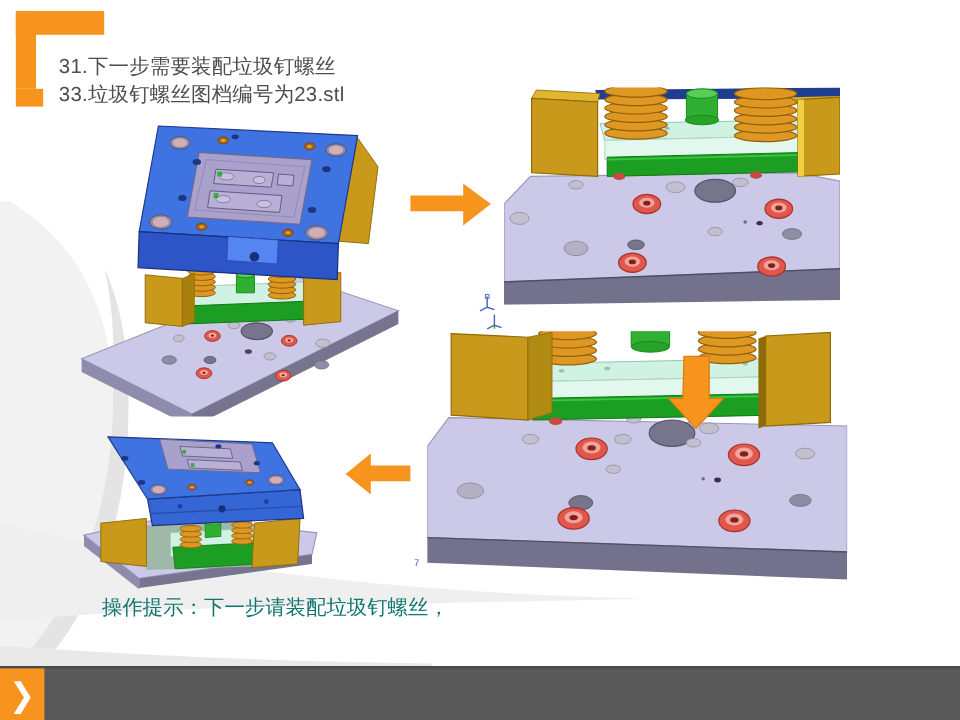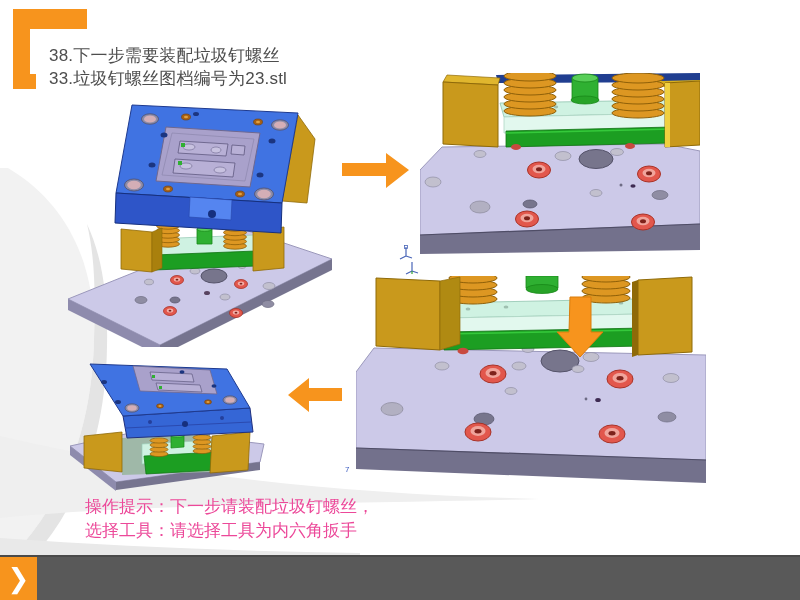--- a/index.html
+++ b/index.html
@@ -14,22 +14,22 @@
     font-size:17px;line-height:23px;letter-spacing:0.2px;white-space:nowrap;
   }
   .fig{position:absolute;}
   .fig svg{display:block;}
   .arrow{position:absolute;}
   .triad{position:absolute;}
   .axis-digit{
     position:absolute;left:345px;top:466px;color:#3b5bc0;font-size:8px;line-height:8px;
   }
   .notes{
-    position:absolute;left:85px;top:495px;color:#ec4899;
-    font-size:17px;line-height:24px;white-space:nowrap;
+    position:absolute;left:85px;top:495px;color:#0f766e;
+    font-size:17px;line-height:24px;white-space:nowrap;text-align:center;
   }
   .footer-bar{
     position:absolute;left:0;top:555px;width:800px;height:45px;background:#595959;
     border-top:2px solid #4a4a4a;box-sizing:border-box;
   }
   .footer-next{
     position:absolute;left:0;top:0;width:37px;height:43px;background:#f7941d;
     display:flex;align-items:center;justify-content:center;cursor:pointer;
   }
   .footer-next .chev{
@@ -49,21 +49,21 @@
     <path d="M 0,538 C 120,547 240,551 360,553 L 360,555 L 0,555 Z" fill="#e9e9e9"></path>
   </svg>
 
   <svg class="bracket" width="74" height="80" viewBox="0 0 74 80">
     <rect x="0" y="0" width="74" height="20" fill="#f7941d"></rect>
     <rect x="0" y="0" width="17" height="65" fill="#f7941d"></rect>
     <rect x="0" y="65" width="23" height="15" fill="#f7941d"></rect>
   </svg>
 
   <div class="step-text">
-    <div>38.下一步需要装配垃圾钉螺丝</div>
+    <div>31.下一步需要装配垃圾钉螺丝</div>
     <div>33.垃圾钉螺丝图档编号为23.stl</div>
   </div>
 
   <div class="fig" style="left:64px;top:93px;">
     <svg width="272" height="254" viewBox="0 0 272 254">
 
       <g>
         <polygon points="4,206 178,136 268,166 96,252" fill="#ccc9e8" stroke="#9b98bb" stroke-width="1"></polygon>
         <polygon points="4,206 96,252 96,263 4,217" fill="#8e8bad"></polygon>
         <polygon points="96,252 268,166 268,177 96,263" fill="#76748f"></polygon>
@@ -447,21 +447,20 @@
   </svg>
   <svg class="triad" style="left:404px;top:261px;" width="16" height="15" viewBox="0 0 16 15">
     <path d="M8,1 L8,10 M8,10 L2,13 M8,10 L14,12" stroke="#4a66b8" stroke-width="1.2" fill="none"></path>
     <path d="M8,10 L8,13" stroke="#2fa032" stroke-width="1.2"></path>
   </svg>
 
   <div class="axis-digit">7</div>
 
   <div class="notes">
     <div>操作提示：下一步请装配垃圾钉螺丝，</div>
-    <div>选择工具：请选择工具为内六角扳手</div>
   </div>
 
   <div class="footer-bar">
     <div class="footer-next">
       <span class="chev">❯</span>
     </div>
   </div>
 
 </div>
 

